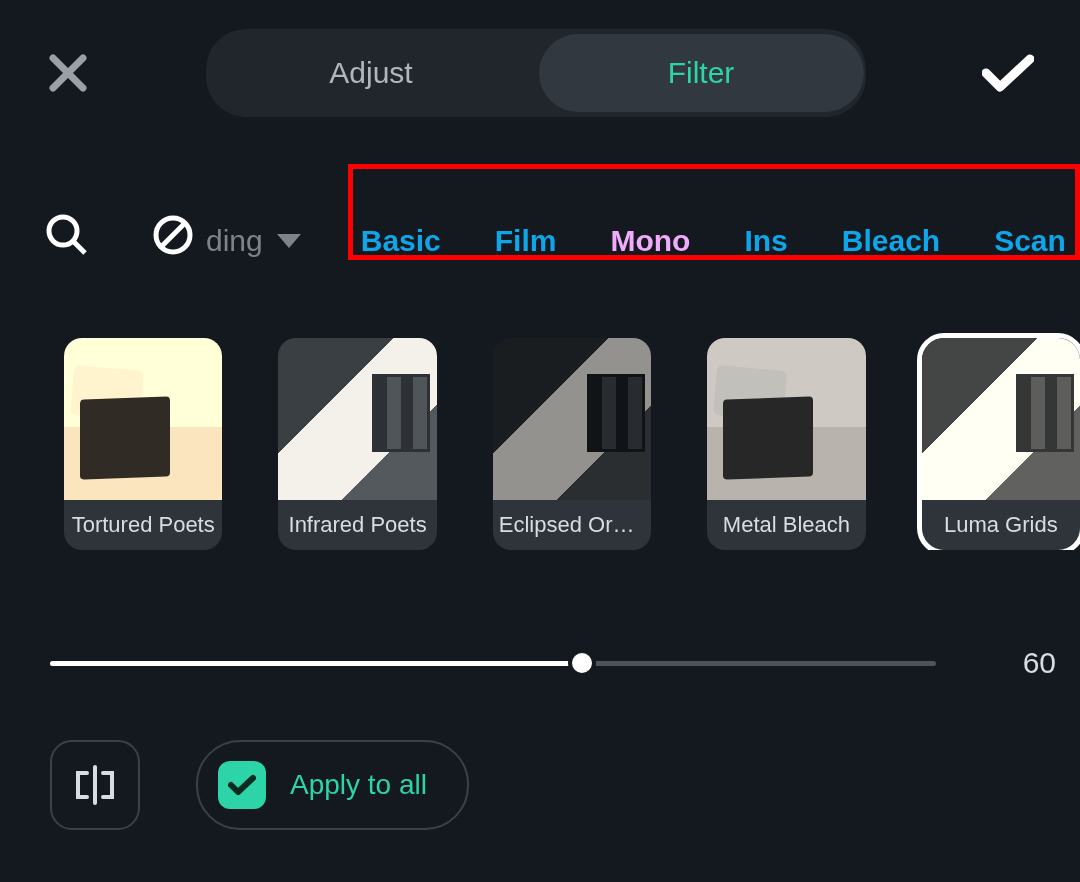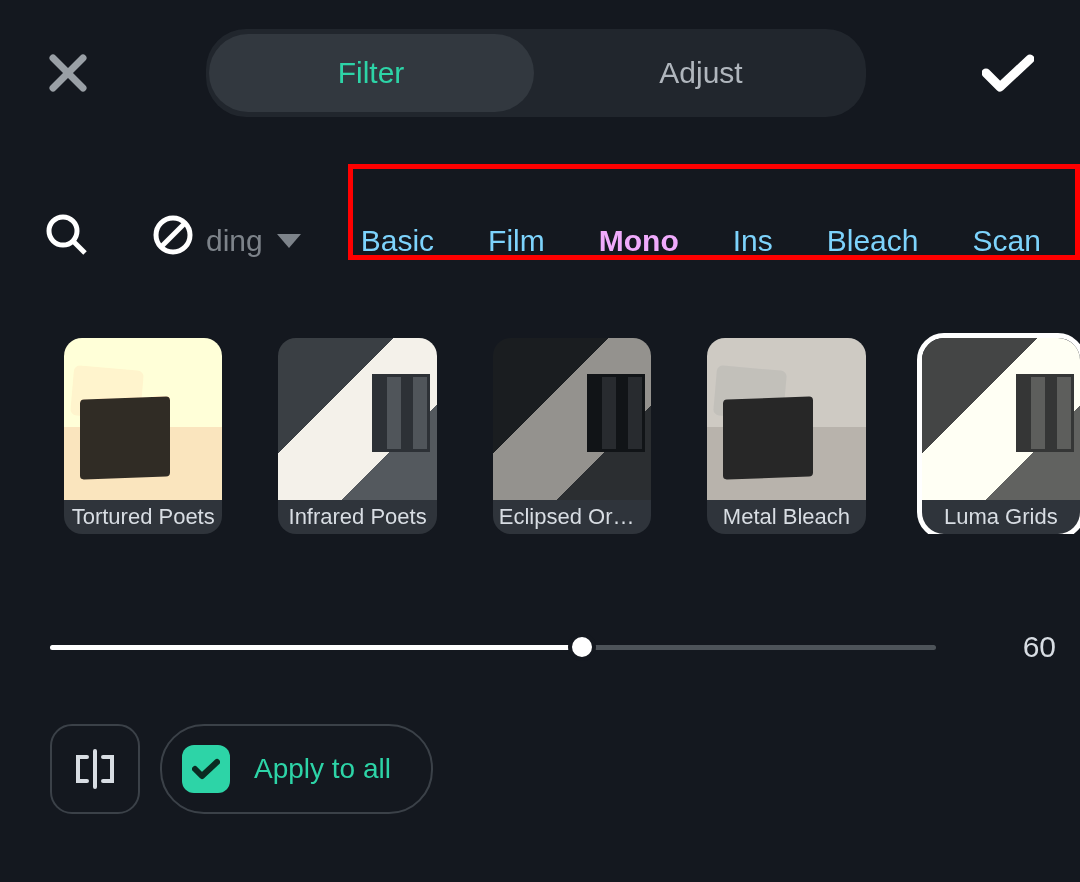--- a/index.html
+++ b/index.html
@@ -18,30 +18,30 @@
 
   
   .catwrap { position: relative; margin-top: 50px; height: 100px; }
   .catrow { display:flex; align-items:flex-end; height: 90px; padding-left: 44px; }
   .catrow .iconbtn { width: 46px; height:46px; margin-right: 60px; display:flex; align-items:center; justify-content:center; cursor:pointer; }
   .catrow .iconbtn.ban { margin-right: 10px; }
   .catrow .iconbtn svg { stroke:#fff; stroke-width:5; fill:none; }
   .dropdown { display:flex; align-items:center; color:#7d838a; font-size:30px; margin-right:30px; cursor:pointer; }
   .dropdown .tri { margin-left:14px; width:0;height:0;border-left:12px solid transparent;border-right:12px solid transparent;border-top:14px solid #7d838a; }
   .catlist { display:flex; gap: 54px; align-items:center; margin-left: 30px; }
-  .cat { font-size: 30px; color:#7dd3fc; cursor:pointer; white-space: nowrap; }
+  .cat { font-size: 30px; color:#0ea5e9; cursor:pointer; white-space: nowrap; font-weight: bold; }
   .cat.active { color:#f0abfc; font-weight:600; }
   .redbox { position:absolute; border:5px solid #ff0000; top:-4px; height:96px; left:348px; width:732px; pointer-events:none; }
 
   
   .thumbs { display:flex; gap: 56px; padding: 70px 0 0 64px; overflow:hidden; }
   .thumb { width: 160px; cursor:pointer; border-radius: 18px; overflow:hidden; }
   .thumb.selected { outline: 5px solid #fff; outline-offset: 0; border-radius: 22px; }
   .timg { width:160px; height:162px; background:#555; border-top-left-radius:14px; border-top-right-radius:14px; display:block; }
-  .tlabel { background:#2f343b; color:#d8dde3; font-size:22px; text-align:center; padding: 4px 6px; white-space:nowrap; overflow:hidden; text-overflow:ellipsis; border-bottom-left-radius:14px; border-bottom-right-radius:14px; }
+  .tlabel { background:#2f343b; color:#d8dde3; font-size:22px; text-align:center; padding: 12px 6px; white-space:nowrap; overflow:hidden; text-overflow:ellipsis; border-bottom-left-radius:14px; border-bottom-right-radius:14px; }
 
   
   .timg.chair { background: linear-gradient(#e6e0d6 0 55%, #cfc7bb 55% 100%); position:relative; }
   .timg.chair::after { content:""; position:absolute; left:16px; top:60px; width:90px; height:80px; background:#2b2b2b; border-radius:4px; transform:skewY(-2deg); }
   .timg.chair::before { content:""; position:absolute; left:8px; top:30px; width:70px; height:50px; background:#d9d5cc; border-radius:6px; transform:rotate(5deg); }
   .timg.window { background: linear-gradient(135deg,#3a3f44 0 36%, #f4f1ea 36% 70%, #54595e 70% 100%); position:relative; }
   .timg.window::after { content:""; position:absolute; right:8px; top:36px; width:52px; height:72px; background:repeating-linear-gradient(90deg,#2d3136 0 12px,#50555a 12px 26px); border:3px solid #2d3136; }
   .timg.dim { filter: brightness(.6) contrast(1.1); }
   .timg.warm { filter: sepia(.25) brightness(1.05); }
   .timg.cool { filter: grayscale(.3) brightness(.9); }
@@ -49,41 +49,41 @@
 
   
   .sliderrow { display:flex; align-items:center; padding: 96px 24px 0 50px; }
   .slider { position:relative; flex:1; height:28px; cursor:pointer; }
   .track { position:absolute; top:12px; left:0; right:0; height:5px; background:#4d5359; border-radius:3px; }
   .fill { position:absolute; top:12px; left:0; height:5px; background:#fff; border-radius:3px; }
   .knob { position:absolute; top:0; width:28px; height:28px; border-radius:50%; background:#fff; border:4px solid #14181f; transform:translateX(-50%); }
   .val { color:#d8dde3; font-size:30px; margin-left:60px; width:60px; text-align:right; }
 
   
-  .bottom { display:flex; align-items:center; gap:20px; padding: 60px 0 0 50px; }
+  .bottom { display:flex; align-items:center; gap:56px; padding: 60px 0 0 50px; }
   .mirror { width:90px; height:90px; border:2px solid #3b4148; border-radius:22px; display:flex; align-items:center; justify-content:center; cursor:pointer; }
   .mirror svg { stroke:#d8dde3; stroke-width:4; fill:none; stroke-linecap:round; }
   .applyall { height:90px; border:2px solid #3b4148; border-radius:44px; display:flex; align-items:center; padding:0 40px 0 20px; cursor:pointer; }
   .checkbox { width:48px; height:48px; background:#2dd4a7; border-radius:12px; display:flex; align-items:center; justify-content:center; margin-right:24px; }
   .checkbox svg { stroke:#0b2b22; stroke-width:6; fill:none; stroke-linecap:round; stroke-linejoin:round; }
   .applyall-label { color:#2dd4a7; font-size:28px; }
 </style>
 </head>
 <body>
 
 <div class="topbar">
   <div class="close-x">
     <svg width="38" height="38" viewBox="0 0 38 38">
         <line x1="4" y1="4" x2="34" y2="34"></line>
         <line x1="34" y1="4" x2="4" y2="34"></line>
       </svg>
   </div>
   <div class="tabs-pill">
+    <div class="tab-btn">Adjust</div>
     <div class="tab-btn active">Filter</div>
-    <div class="tab-btn">Adjust</div>
   </div>
   <div class="check">
     <svg width="52" height="40" viewBox="0 0 52 40">
         <polyline points="4,20 18,34 48,6"></polyline>
       </svg>
   </div>
 </div>
 
 <div class="catwrap">
   <div class="catrow">

